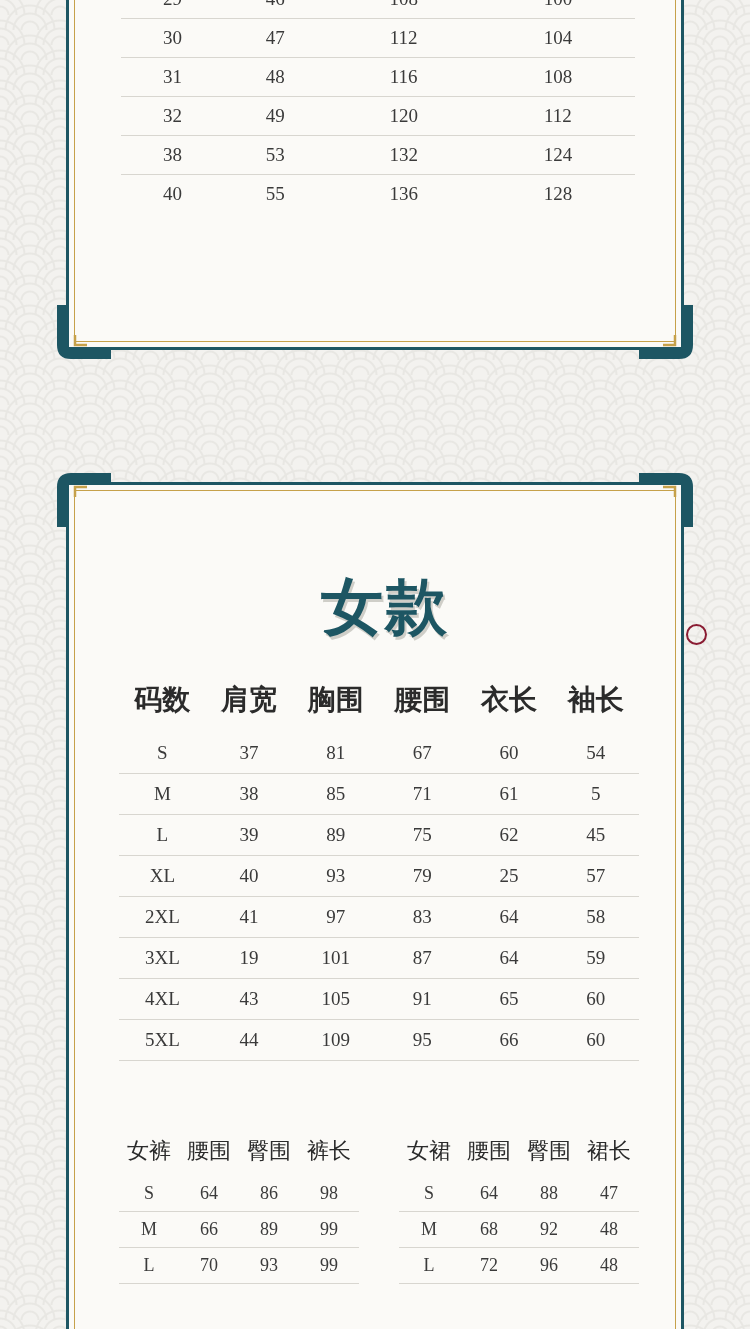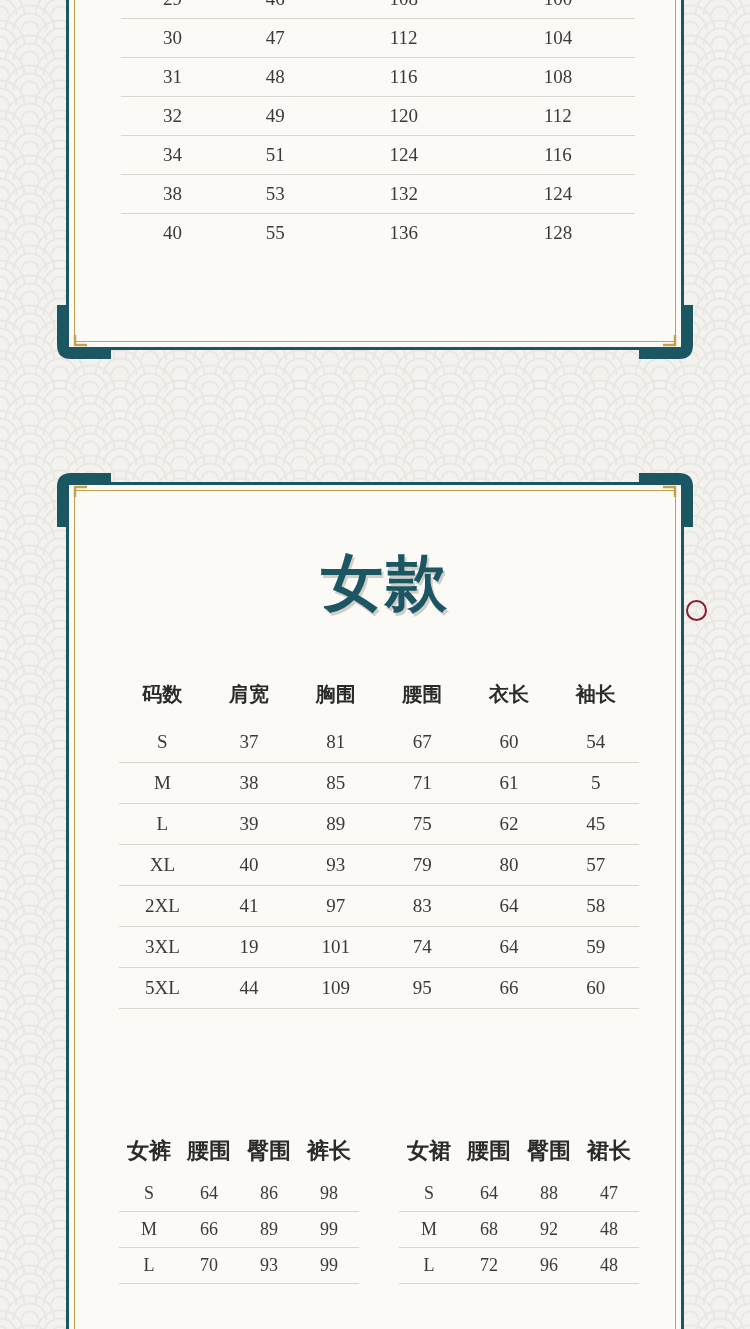--- a/index.html
+++ b/index.html
@@ -74,57 +74,57 @@
     font-family:"Liberation Serif", serif;
   }
   .sz-table tr:last-child td{border-bottom:none;}
 
   .top-table-wrap{
     position:absolute;left:52px;top:410px;width:514px;
   }
 
   
   .title-wrap{
-    position:absolute;left:0;right:0;top:56px;text-align:center;margin-left:20px;
+    position:absolute;left:0;right:0;top:80px;text-align:center;margin-left:20px;
   }
   .cn-title{
     display:inline-block;
     font-size:62px;
     font-weight:bold;
     letter-spacing:2px;
     font-family:"Liberation Serif", serif;
     color:#1d5663;
     text-shadow:2px 3px 0 #cfcec8;
     position:relative;
   }
   .title-dot{
     position:absolute;right:-26px;bottom:4px;
     width:17px;height:17px;border:2px solid #8a1c33;border-radius:50%;
   }
 
   .main-table-wrap{
     position:absolute;left:50px;top:190px;width:520px;
   }
   .main-table th{
-    font-size:20px;color:#2b2b2b;font-weight:bold;
+    font-size:28px;color:#2b2b2b;font-weight:bold;
     padding:6px 0 14px 0;text-align:center;
     font-family:"Liberation Sans", sans-serif;
   }
   .main-table td{
     text-align:center;font-size:19px;color:#3a3a3a;
     padding:9px 0;border-bottom:1px solid #d8d6d0;
   }
 
   .sub-tables{
     position:absolute;left:50px;top:650px;width:520px;
     display:flex;justify-content:space-between;
   }
   .sub-block{width:240px;}
   .sub-block th{
-    font-size:22px;font-weight:bold;color:#2b2b2b;
+    font-size:22px;font-weight:normal;color:#2b2b2b;
     padding-bottom:10px;text-align:center;
     font-family:"Liberation Sans", sans-serif;
   }
   .sub-block td{
     text-align:center;font-size:18px;color:#3a3a3a;
     padding:7px 0;border-bottom:1px solid #d8d6d0;
   }
 </style>
 </head>
 <body>
@@ -155,26 +155,20 @@
               <td>31</td>
               <td>48</td>
               <td>116</td>
               <td>108</td>
             </tr>
             <tr>
               <td>32</td>
               <td>49</td>
               <td>120</td>
               <td>112</td>
-            </tr>
-            <tr>
-              <td>34</td>
-              <td>51</td>
-              <td>124</td>
-              <td>116</td>
             </tr>
             <tr>
               <td>38</td>
               <td>53</td>
               <td>132</td>
               <td>124</td>
             </tr>
             <tr>
               <td>40</td>
               <td>55</td>
@@ -254,38 +248,46 @@
               <td>89</td>
               <td>75</td>
               <td>62</td>
               <td>45</td>
             </tr>
             <tr>
               <td>XL</td>
               <td>40</td>
               <td>93</td>
               <td>79</td>
-              <td>80</td>
+              <td>25</td>
               <td>57</td>
             </tr>
             <tr>
               <td>2XL</td>
               <td>41</td>
               <td>97</td>
               <td>83</td>
               <td>64</td>
               <td>58</td>
             </tr>
             <tr>
               <td>3XL</td>
               <td>19</td>
               <td>101</td>
-              <td>74</td>
+              <td>87</td>
               <td>64</td>
               <td>59</td>
+            </tr>
+            <tr>
+              <td>4XL</td>
+              <td>43</td>
+              <td>105</td>
+              <td>91</td>
+              <td>65</td>
+              <td>60</td>
             </tr>
             <tr>
               <td>5XL</td>
               <td>44</td>
               <td>109</td>
               <td>95</td>
               <td>66</td>
               <td>60</td>
             </tr>
           </tbody>

